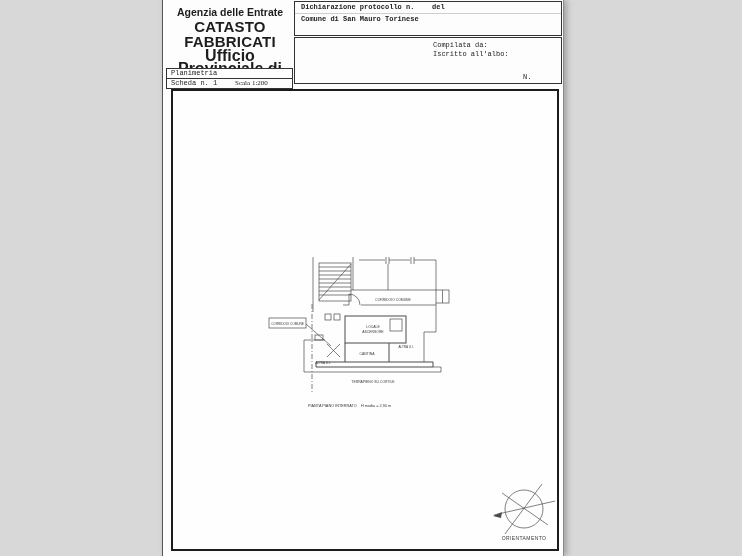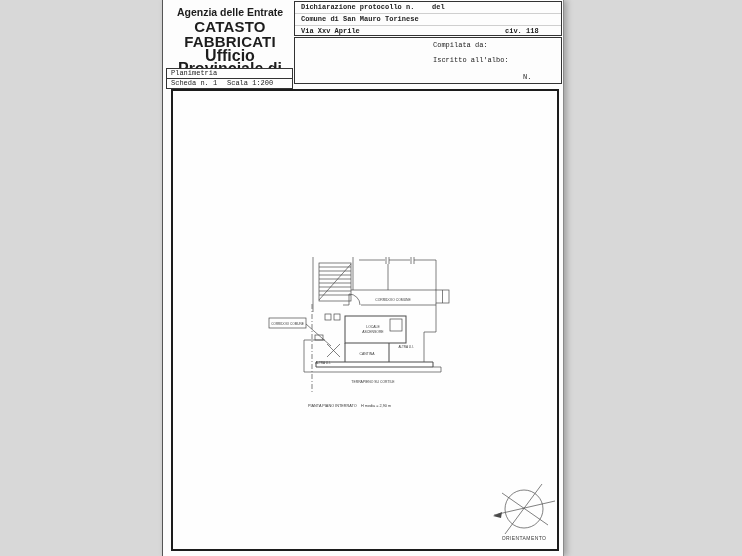--- a/index.html
+++ b/index.html
@@ -23,21 +23,21 @@
   .box1 .cell-civ{position:absolute;left:210px;top:0;}
   .box2{position:absolute;left:131px;top:37px;width:266px;height:45px;border:1px solid #333;background:#fdfdfd;}
   .box2 .colL{position:absolute;left:0;top:0;width:130px;height:45px;border-right:1px solid #333;font-size:7px;}
   .box2 .colR{position:absolute;left:131px;top:0;right:0;height:45px;font-size:7px;}
   .box2 .ln{position:absolute;white-space:nowrap;}
   .planbox{position:absolute;left:3px;top:68px;width:125px;height:19px;border:1px solid #333;background:#fdfdfd;font-size:7px;}
   .planbox .r1{position:relative;height:9px;line-height:9px;border-bottom:1px solid #333;}
   .planbox .r2{position:relative;height:9px;line-height:9px;}
   .planbox .t1{position:absolute;left:4px;top:0;}
   .planbox .t2{position:absolute;left:4px;top:0;}
-  .planbox .t3{position:absolute;left:60px;top:0;}
+  .planbox .t3{position:absolute;left:68px;top:0;font-family:Liberation Serif, serif;}
   
   .frame{position:absolute;left:8px;top:89px;width:388px;height:462px;border:2px solid #1c1c1c;
     box-sizing:border-box;background:#fefefe;}
   .frame svg{display:block;width:100%;height:100%;}
   svg .w{stroke:#4a4a4a;stroke-width:.7;fill:none;}
   svg .w2{stroke:#4a4a4a;stroke-width:1;fill:none;}
   svg text{fill:#3a3a3a;font-family:"Liberation Sans","DejaVu Sans",sans-serif;}
   .tl{font-size:3.4px;}
   .tc{font-size:3.8px;}
   .to{font-size:5px;letter-spacing:.4px;}
@@ -56,30 +56,26 @@
     </div>
 
     <div class="box1 mono">
       <div class="row">
         <span class="cell-a">Dichiarazione protocollo n.</span>
         <span class="cell-del">del</span>
       </div>
       <div class="row">
         <span class="cell-a">Comune di San Mauro Torinese</span>
       </div>
-      <div class="row">
-        <span class="cell-a">Via Xxv Aprile</span>
-        <span class="cell-civ">civ. 118</span>
-      </div>
     </div>
 
     <div class="box2 mono">
       <div class="colR">
         <span class="ln" style="left:7px;top:3px">Compilata da:</span>
-        <span class="ln" style="left:7px;top:18px">Iscritto all'albo:</span>
+        <span class="ln" style="left:7px;top:12px">Iscritto all'albo:</span>
         <span class="ln" style="left:7px;top:51px">Prov.</span>
         <span class="ln" style="left:97px;top:35px">N.</span>
       </div>
     </div>
 
     <div class="planbox mono">
       <div class="r1">
         <span class="t1">Planimetria</span>
       </div>
       <div class="r2">

